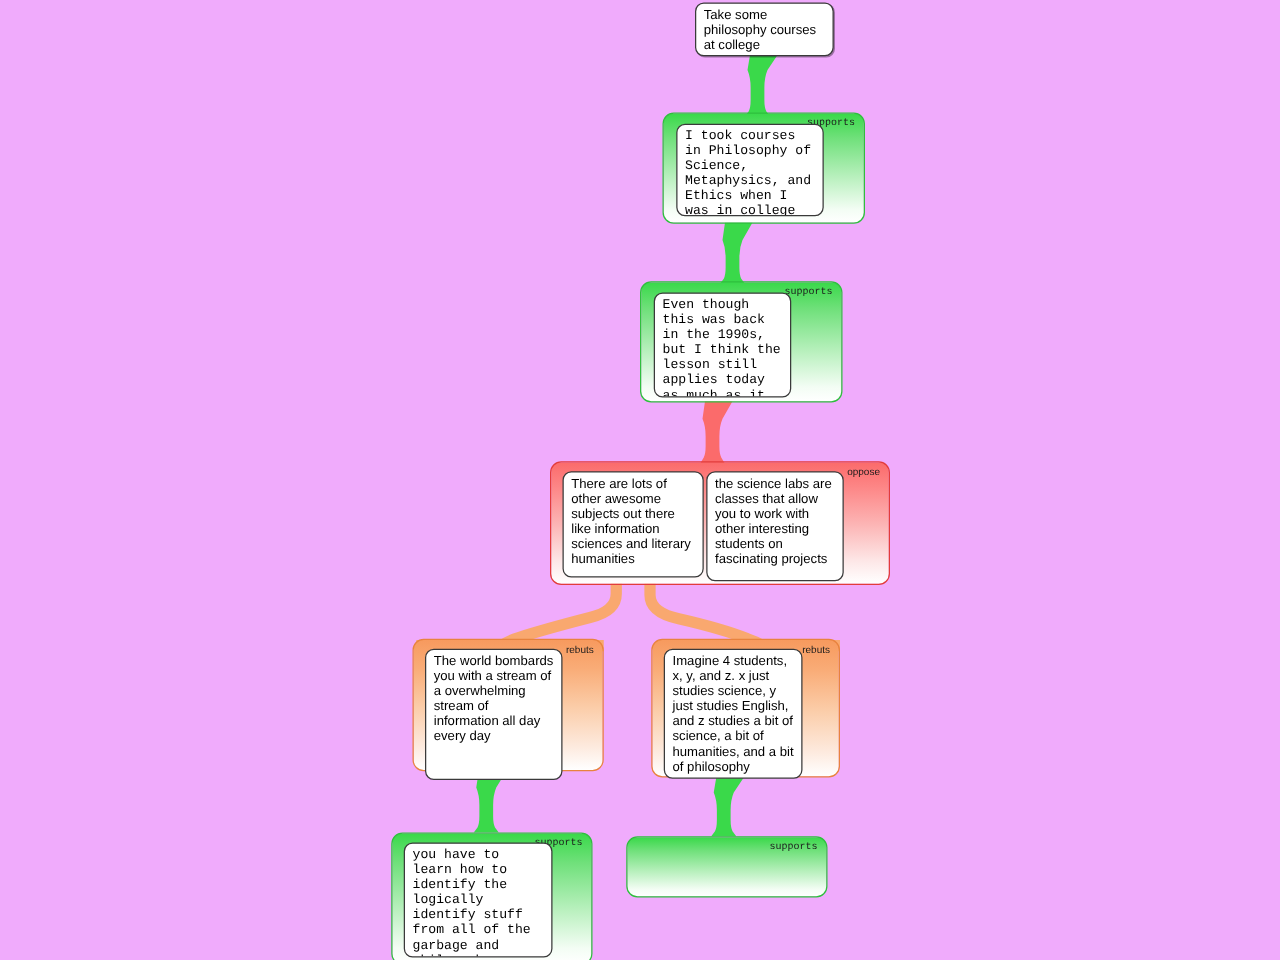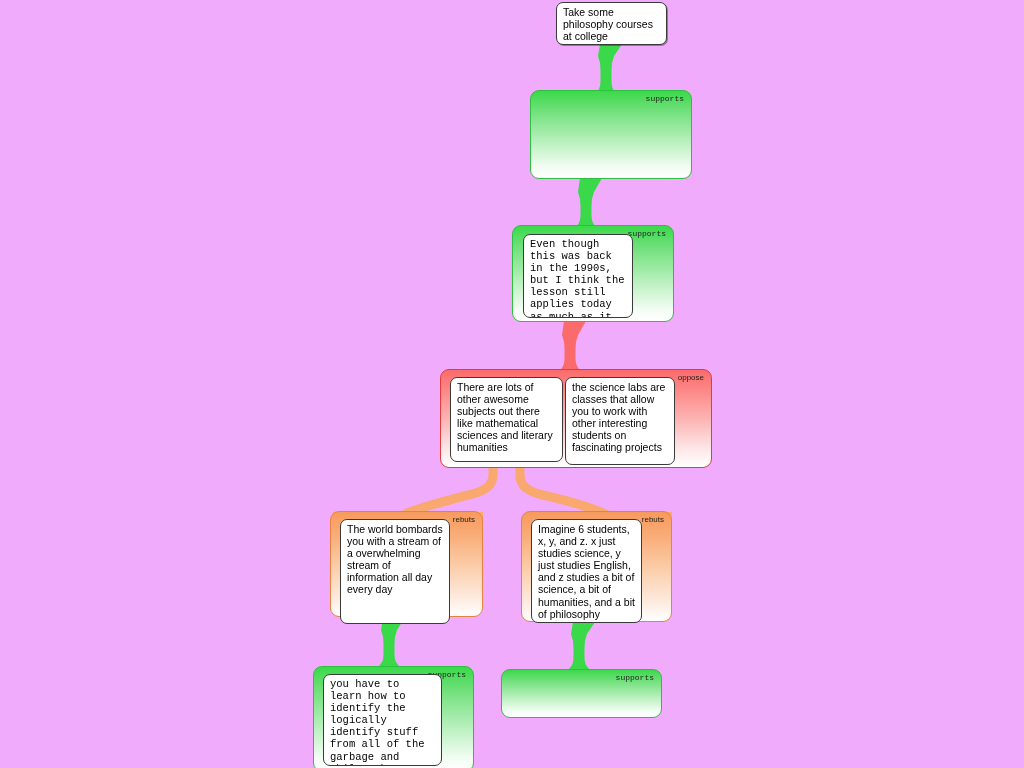--- a/index.html
+++ b/index.html
@@ -95,41 +95,42 @@
 
     <path fill="#3ad94a" d="M383 617 L405 617 L397 630 Q394.5 636 394.5 644 L394.5 653 Q394.5 659 396 662 L399 666 L379 666 L382 662 Q383.5 659 383.5 653 L383.5 644 Q383.5 636 381 630 Z"></path>
 
     <path fill="#3ad94a" d="M573 622 L595 622 L587 634 Q584.5 640 584.5 648 L584.5 656 Q584.5 662 586 665 L589 669 L569 669 L572 665 Q573.5 662 573.5 656 L573.5 648 Q573.5 640 571 634 Z"></path>
   </svg>
 
   <div class="card root" style="left:556px; top:2px; width:111px; height:43px;">Take some philosophy courses at college</div>
 
   <div class="block supports" style="left:530px; top:90px; width:162px; height:89px;">
     <span class="block-label">supports</span>
+    <div class="card" style="left:10px; top:8px; width:118px; height:74px;">I took courses in Philosophy of Science, Metaphysics, and Ethics when I was in college</div>
   </div>
 
   <div class="block supports" style="left:512px; top:225px; width:162px; height:97px;">
     <span class="block-label">supports</span>
     <div class="card" style="left:10px; top:8px; width:110px; height:84px;">Even though this was back in the 1990s, but I think the lesson still applies today as much as it did back then</div>
   </div>
 
   <div class="block oppose" style="left:440px; top:369px; width:272px; height:99px;">
     <span class="block-label">oppose</span>
-    <div class="card" style="left:9px; top:7px; width:113px; height:85px;">There are lots of other awesome subjects out there like mathematical sciences and literary humanities</div>
+    <div class="card" style="left:9px; top:7px; width:113px; height:85px;">There are lots of other awesome subjects out there like information sciences and literary humanities</div>
     <div class="card" style="left:124px; top:7px; width:110px; height:88px;">the science labs are classes that allow you to work with other interesting students on fascinating projects</div>
   </div>
 
   <div class="block rebuts" style="left:330px; top:511px; width:153px; height:106px;">
     <span class="block-label">rebuts</span>
     <div class="card" style="left:9px; top:7px; width:110px; height:105px;">The world bombards you with a stream of a overwhelming stream of information all day every day</div>
   </div>
 
   <div class="block rebuts" style="left:521px; top:511px; width:151px; height:111px;">
     <span class="block-label">rebuts</span>
-    <div class="card" style="left:9px; top:7px; width:111px; height:104px;">Imagine 6 students, x, y, and z. x just studies science, y just studies English, and z studies a bit of science, a bit of humanities, and a bit of philosophy</div>
+    <div class="card" style="left:9px; top:7px; width:111px; height:104px;">Imagine 4 students, x, y, and z. x just studies science, y just studies English, and z studies a bit of science, a bit of humanities, and a bit of philosophy</div>
   </div>
 
   <div class="block supports" style="left:313px; top:666px; width:161px; height:106px;">
     <span class="block-label">supports</span>
     <div class="card" style="left:9px; top:7px; width:119px; height:92px;">you have to learn how to identify the logically identify stuff from all of the garbage and philosophy trains you to do that</div>
   </div>
 
   <div class="block supports" style="left:501px; top:669px; width:161px; height:49px;">
     <span class="block-label">supports</span>
   </div>

